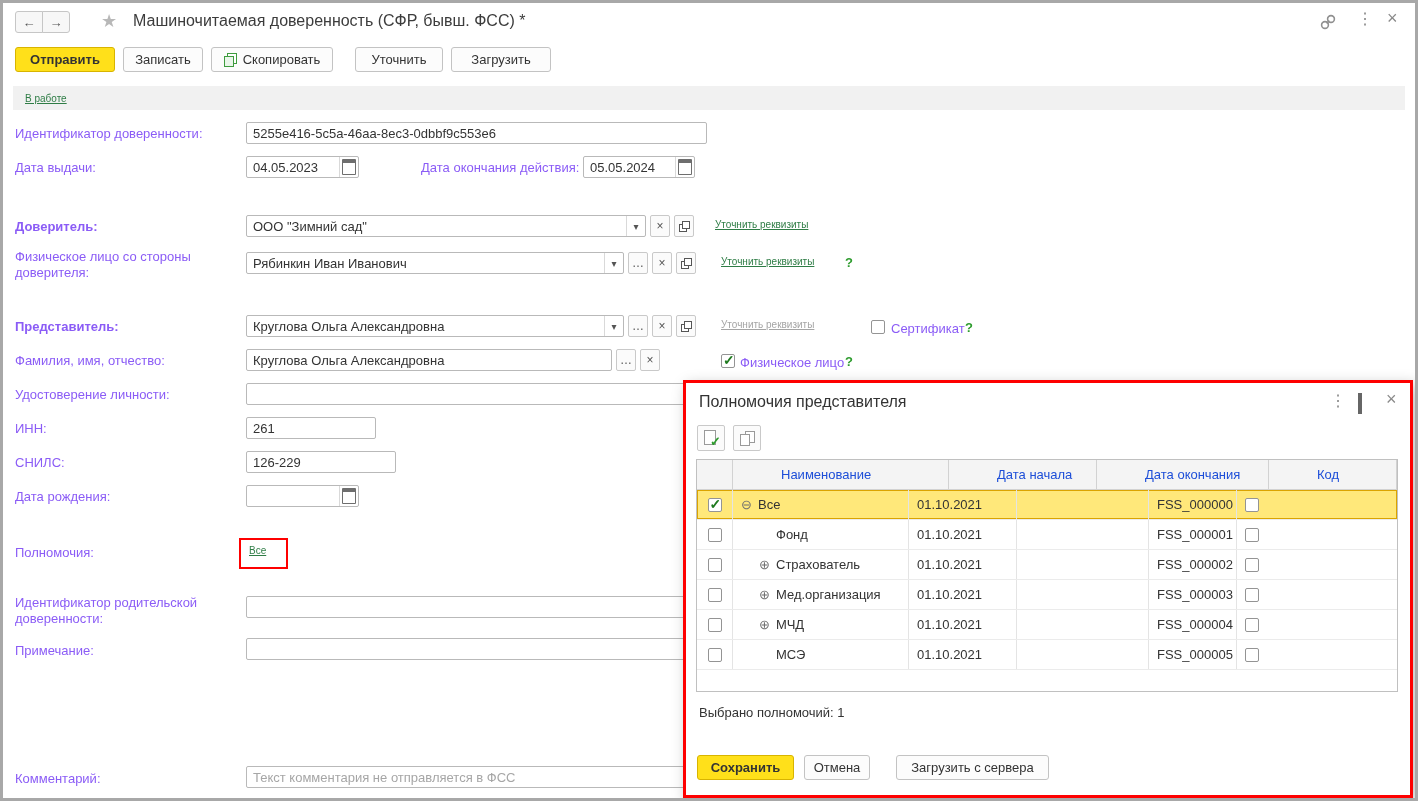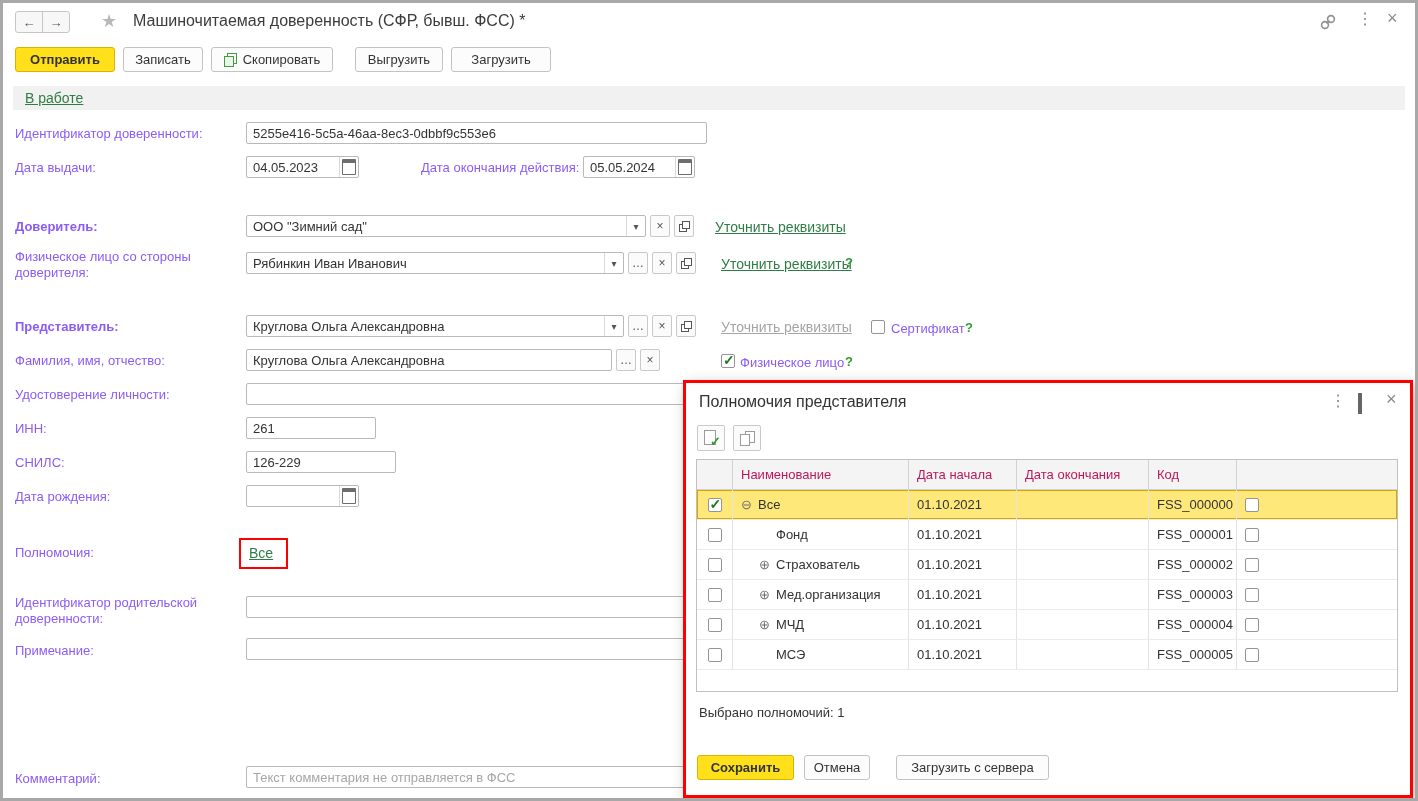--- a/index.html
+++ b/index.html
@@ -4,21 +4,21 @@
 <style>
   html,body { margin:0; padding:0; background:#e9e9e9; }
   body { font-family:"Liberation Sans", sans-serif; }
   #app { position:relative; width:1418px; height:801px; background:#fff;
          border:3px solid #a8a8a8; box-sizing:border-box; overflow:hidden; }
 
   
   .lbl { position:absolute; font-size:13px; color:#8b5cf6; white-space:nowrap; }
   .lbl.bold { font-weight:700; }
   .lbl.wrap { white-space:normal; width:218px; line-height:16px; }
-  .link { font-size:14px; color:#2f7d46; text-decoration:underline; cursor:pointer; white-space:nowrap;text-align:center; }
+  .link { font-size:10px; color:#2f7d46; text-decoration:underline; cursor:pointer; white-space:nowrap;text-align:center; }
   .link.disabled { color:#a5a5a5; cursor:default; }
   .help { position:absolute; color:#2e9c2e; font-weight:700; font-size:13px; cursor:pointer; }
 
   .field { position:absolute; height:22px; border:1px solid #b9b9b9; border-radius:2px;
            background:#fff; display:flex; box-sizing:border-box; }
   .field input { flex:1; min-width:0; border:0; outline:0; padding:0 6px;
                  font:13px "Liberation Sans", sans-serif; color:#333; background:transparent; }
   .field input::placeholder { color:#a6a6a6; }
   .seg { width:18px; display:flex; align-items:center; justify-content:center;
          border-left:1px solid #d9d9d9; color:#555; font-size:10px; cursor:pointer; flex:none; }
@@ -79,21 +79,21 @@
   .dialog { position:absolute; left:680px; top:377px; width:730px; height:418px; box-sizing:border-box;
             border:3px solid #fe0000; background:#fff; z-index:10;
             box-shadow:4px 5px 14px rgba(0,0,0,.28); }
   .dlg-title { position:absolute; left:13px; top:10px; font-size:16px; color:#333; white-space:nowrap; }
   .dlg-toolbtn { position:absolute; width:28px; height:26px; box-sizing:border-box; border:1px solid #c9c9c9;
                  border-radius:2px; background:#fbfbfb; display:flex; align-items:center;
                  justify-content:center; cursor:pointer; }
 
   .grid { position:absolute; left:10px; top:76px; width:702px; height:233px; border:1px solid #c0c0c0;
           box-sizing:border-box; overflow:hidden; background:#fff; font-size:13px; }
-  .g-head { display:flex; height:29px; background:#f4f4f4; border-bottom:1px solid #d2d2d2; color:#be185d; }
+  .g-head { display:flex; height:29px; background:#f4f4f4; border-bottom:1px solid #d2d2d2; color:#1d4ed8;justify-content:space-between; }
   .g-row  { display:flex; height:29px; border-bottom:1px solid #ebebeb; color:#333; }
   .g-row.selected { background:#ffe87a; box-shadow:inset 0 0 0 1px #dba400; }
   .g-cell { box-sizing:border-box; padding:0 8px; display:flex; align-items:center;
             border-right:1px solid #e4e4e4; overflow:hidden; white-space:nowrap; }
   .g-head .g-cell { border-right:1px solid #d2d2d2; }
   .c0 { width:36px; justify-content:center; padding:0; }
   .c1 { width:176px; }
   .c2 { width:108px; }
   .c3 { width:132px; }
   .c4 { width:88px; }
@@ -126,21 +126,21 @@
   </span>
   <span class="winicon" style="left:1354px;top:8px;font-size:16px">⋮</span>
   <span class="winicon" style="left:1384px;top:6px;font-size:18px">×</span>
 
   <div class="btn primary" style="left:12px;top:44px;width:100px">Отправить</div>
   <div class="btn" style="left:120px;top:44px;width:80px">Записать</div>
   <div class="btn" style="left:208px;top:44px;width:122px">
       <span class="ico-copy"></span>
       <span>Скопировать</span>
     </div>
-  <div class="btn" style="left:352px;top:44px;width:88px">Выгрузить</div>
+  <div class="btn" style="left:352px;top:44px;width:88px">Уточнить</div>
   <div class="btn" style="left:448px;top:44px;width:100px">Загрузить</div>
 
   <div class="statusbar">
     <a class="link">В работе</a>
   </div>
 
   <div class="lbl" style="left:12px;top:123px">Идентификатор доверенности:</div>
   <div class="field" style="left:243px;top:119px;width:461px">
     <input value="5255e416-5c5a-46aa-8ec3-0dbbf9c553e6" style="">
   </div>

